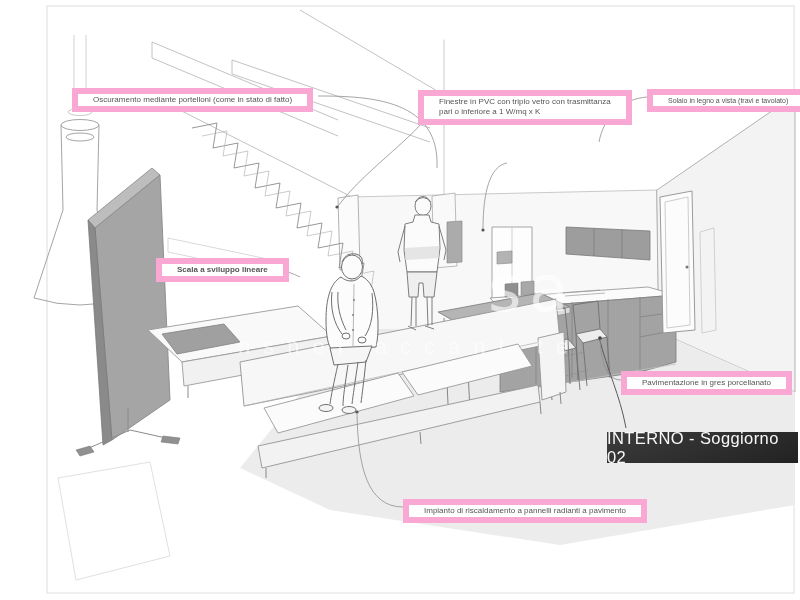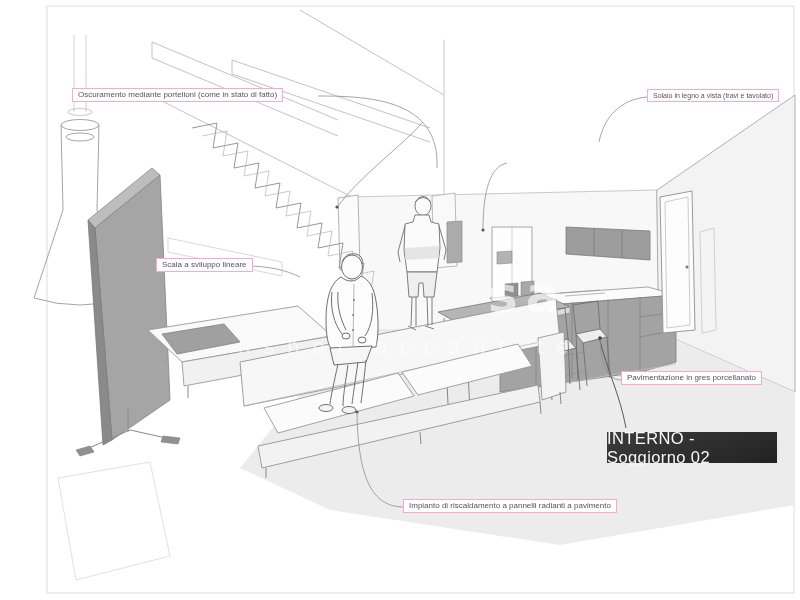--- a/index.html
+++ b/index.html
@@ -1,32 +1,32 @@
 <!DOCTYPE html>
 <html><head>
 <meta charset="utf-8">
 <style>
   html,body{margin:0;padding:0;background:#fff;}
   .stage{position:relative;width:800px;height:600px;background:#ffffff;overflow:hidden;
          font-family:"Liberation Sans",sans-serif;}
   svg{position:absolute;left:0;top:0;}
-  .ann{position:absolute;background:#ffffff;border:1px solid #f9a8d4;color:#555;
-       font-size:8px;line-height:1.3;padding:1px 5px;white-space:nowrap;z-index:30;}
+  .ann{position:absolute;background:#ffffff;border:6px solid #f9a8d4;color:#555;
+       font-size:8px;line-height:1.3;padding:1px 15px;white-space:nowrap;z-index:30;}
   .ann .ln{display:block;white-space:nowrap;}
   #ann-oscuramento{left:72px;top:88px;}
   #ann-finestre{left:418px;top:90px;}
   #ann-solaio{left:647px;top:89px;font-size:7px;}
   #ann-spostamento{left:507px;top:150px;}
-  #ann-scala{left:156px;top:258px;}
+  #ann-scala{left:156px;top:258px;font-weight:bold;}
   #ann-pavimentazione{left:621px;top:371px;}
   #ann-impianto{left:403px;top:499px;}
-  .title-plate{position:absolute;left:607px;top:432px;width:170px;height:31px;
+  .title-plate{position:absolute;left:607px;top:432px;width:191px;height:31px;
        background:linear-gradient(160deg,#3c3c3c,#222222);color:#f8f8f8;display:flex;
        align-items:center;justify-content:center;font-size:16.5px;letter-spacing:.4px;z-index:25;}
-  .wm-big{position:absolute;left:488px;top:266px;font-size:50px;font-weight:bold;
+  .wm-big{position:absolute;left:488px;top:252px;font-size:64px;font-weight:normal;
        font-family:"DejaVu Sans",sans-serif;color:rgba(255,255,255,0.62);
        letter-spacing:8px;z-index:20;white-space:pre;}
   .wm-small{position:absolute;left:238px;top:334px;font-size:22px;
        font-family:Liberation Sans, sans-serif;color:rgba(255,255,255,0.55);
        letter-spacing:13px;z-index:20;white-space:pre;}
 </style>
 </head>
 <body>
 
 <div class="stage">
@@ -187,20 +187,24 @@
     <circle cx="600" cy="338" r="1.8" fill="#444" stroke="none"></circle>
     <circle cx="357" cy="412" r="1.6" fill="#555" stroke="none"></circle>
   </g>
 </svg>
 
 <div class="wm-big">sa</div>
 <div class="wm-small">nshel accant te</div>
 
 <div class="ann" id="ann-oscuramento">Oscuramento mediante portelloni (come in stato di fatto)</div>
 
+<div class="ann" id="ann-finestre">
+  <span class="ln">Finestre in PVC con triplo vetro con trasmittanza</span>
+  <span class="ln">pari o inferiore a 1 W/mq x K</span>
+</div>
 
 <div class="ann" id="ann-solaio">Solaio in legno a vista (travi e tavolato)</div>
 
 
 <div class="ann" id="ann-scala">Scala a sviluppo lineare</div>
 
 <div class="ann" id="ann-pavimentazione">Pavimentazione in gres porcellanato</div>
 
 <div class="ann" id="ann-impianto">Impianto di riscaldamento a pannelli radianti a pavimento</div>
 

